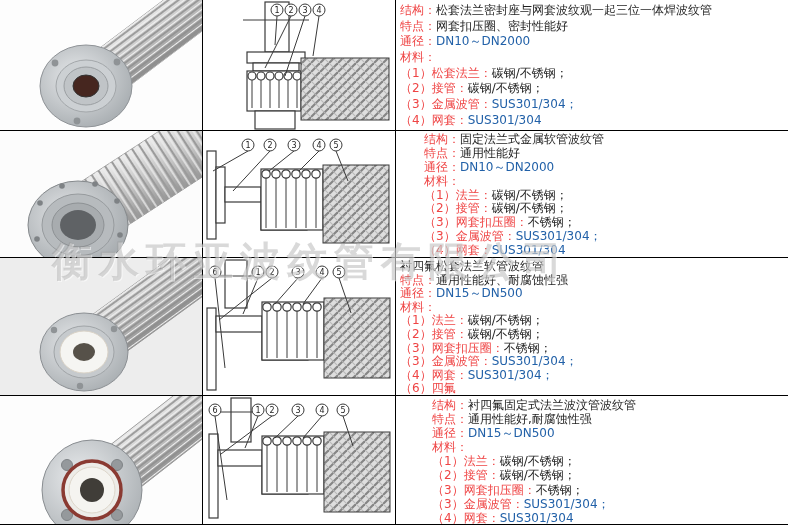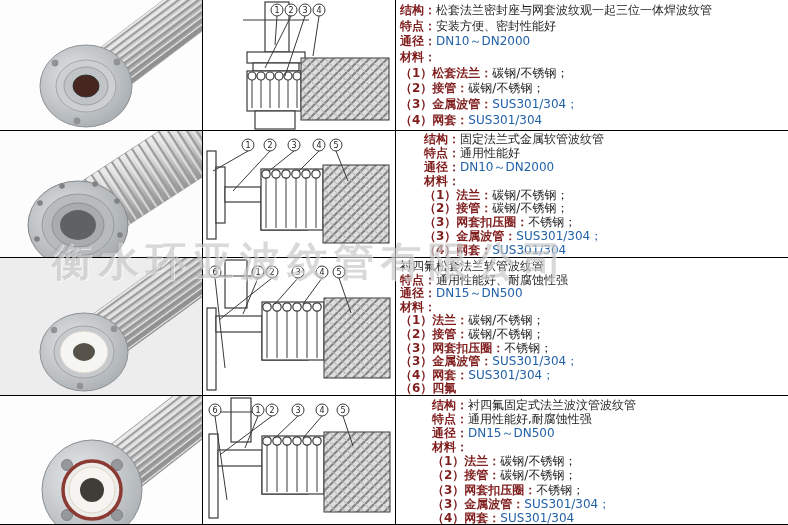--- a/index.html
+++ b/index.html
@@ -11,21 +11,21 @@
   .cell{box-sizing:border-box;height:100%;overflow:hidden;position:relative;}
   .photo-cell{width:203px;border-right:1px solid #000;background:#fff;}
   .diagram-cell{width:193px;border-right:1px solid #000;background:#fff;}
   .spec-cell{width:392px;padding:2px 2px 0 4px;background:#fff;}
   .row1 .spec-cell{padding-top:3px;}
   .spec-line{white-space:nowrap;font-size:12px;}
   .row1 .spec-line{line-height:15.7px;height:15.7px;}
   .row2 .spec-line{line-height:13.9px;height:13.9px;padding-left:24px;}
   .row3 .spec-line{line-height:13.6px;height:13.6px;}
   .row4 .spec-line{line-height:14.1px;height:14.1px;padding-left:32px;}
-  .lbl{font-weight:bold;color:#7f1d1d;}
+  .lbl{font-weight:normal;color:#ef4444;}
   .val{color:#1e1e1e;text-align:center;}
   .val.blue{color:#2261a8;}
   svg{display:block;}
   .co-circle{fill:#fff;stroke:#3a3a3a;stroke-width:1;}
   .co-num{font-size:8px;fill:#222;text-anchor:middle;font-family:"DejaVu Sans",sans-serif;}
   .ln{stroke:#3a3a3a;stroke-width:1;fill:none;}
   .part{stroke:#3a3a3a;stroke-width:1.2;fill:#fff;}
   .watermark{position:absolute;left:52px;top:234px;z-index:9;pointer-events:none;
      font-size:40px;letter-spacing:7px;white-space:nowrap;font-weight:bold;
      color:rgba(145,145,145,0.34);text-shadow:1px 1px 0 rgba(255,255,255,0.55);}
@@ -101,21 +101,21 @@
             <text x="88" y="13" class="co-num">2</text>
           <circle cx="102" cy="10" r="6" class="co-circle"></circle>
             <text x="102" y="13" class="co-num">3</text>
           <circle cx="116" cy="10" r="6" class="co-circle"></circle>
             <text x="116" y="13" class="co-num">4</text>
         </g>
       </svg>
     </div>
     <div class="cell spec-cell">
         <div class="spec-line"><span class="lbl">结构：</span><span class="val">松套法兰密封座与网套波纹观一起三位一体焊波纹管</span></div>
-        <div class="spec-line"><span class="lbl">特点：</span><span class="val">安装方便、密封性能好</span></div>
+        <div class="spec-line"><span class="lbl">特点：</span><span class="val">网套扣压圈、密封性能好</span></div>
         <div class="spec-line"><span class="lbl">通径：</span><span class="val blue">DN10～DN2000</span></div>
         <div class="spec-line"><span class="lbl">材料：</span></div>
         <div class="spec-line"><span class="lbl">（1）松套法兰：</span><span class="val">碳钢/不锈钢；</span></div>
         <div class="spec-line"><span class="lbl">（2）接管：</span><span class="val">碳钢/不锈钢；</span></div>
         <div class="spec-line"><span class="lbl">（3）金属波管：</span><span class="val blue">SUS301/304；</span></div>
         <div class="spec-line"><span class="lbl">（4）网套：</span><span class="val blue">SUS301/304</span></div>
       </div>
   </div>
 
   <div class="row row2">

